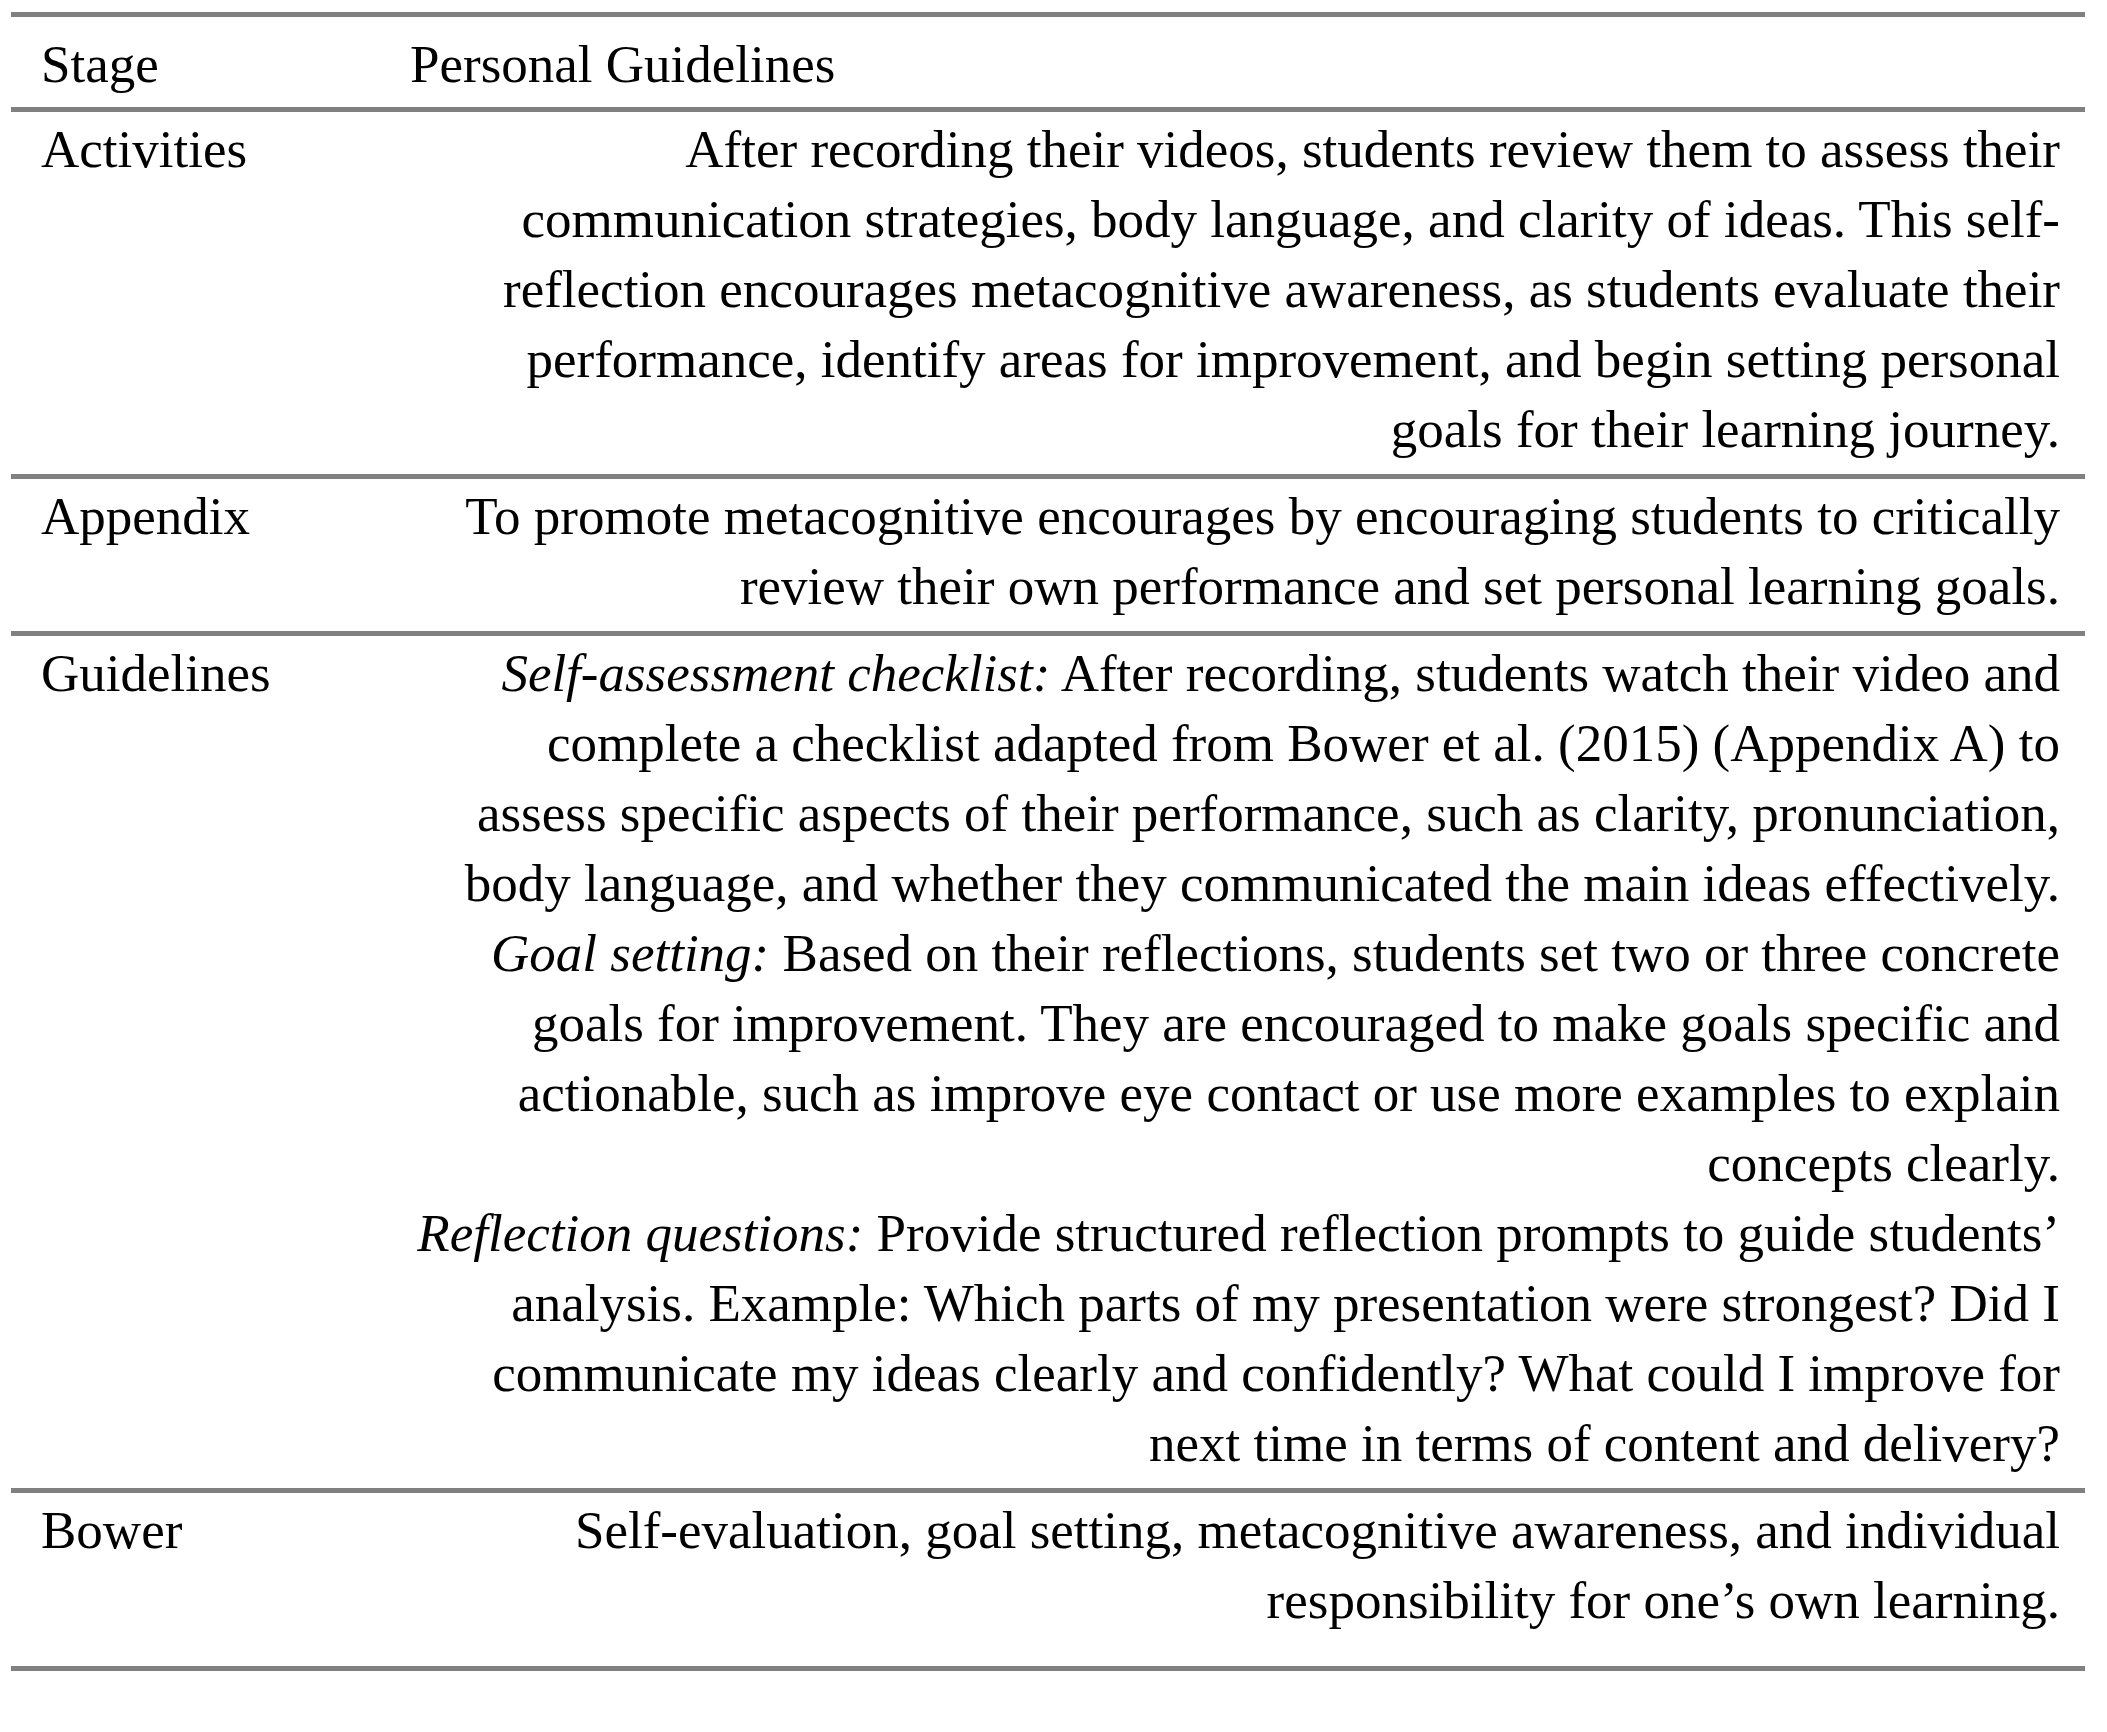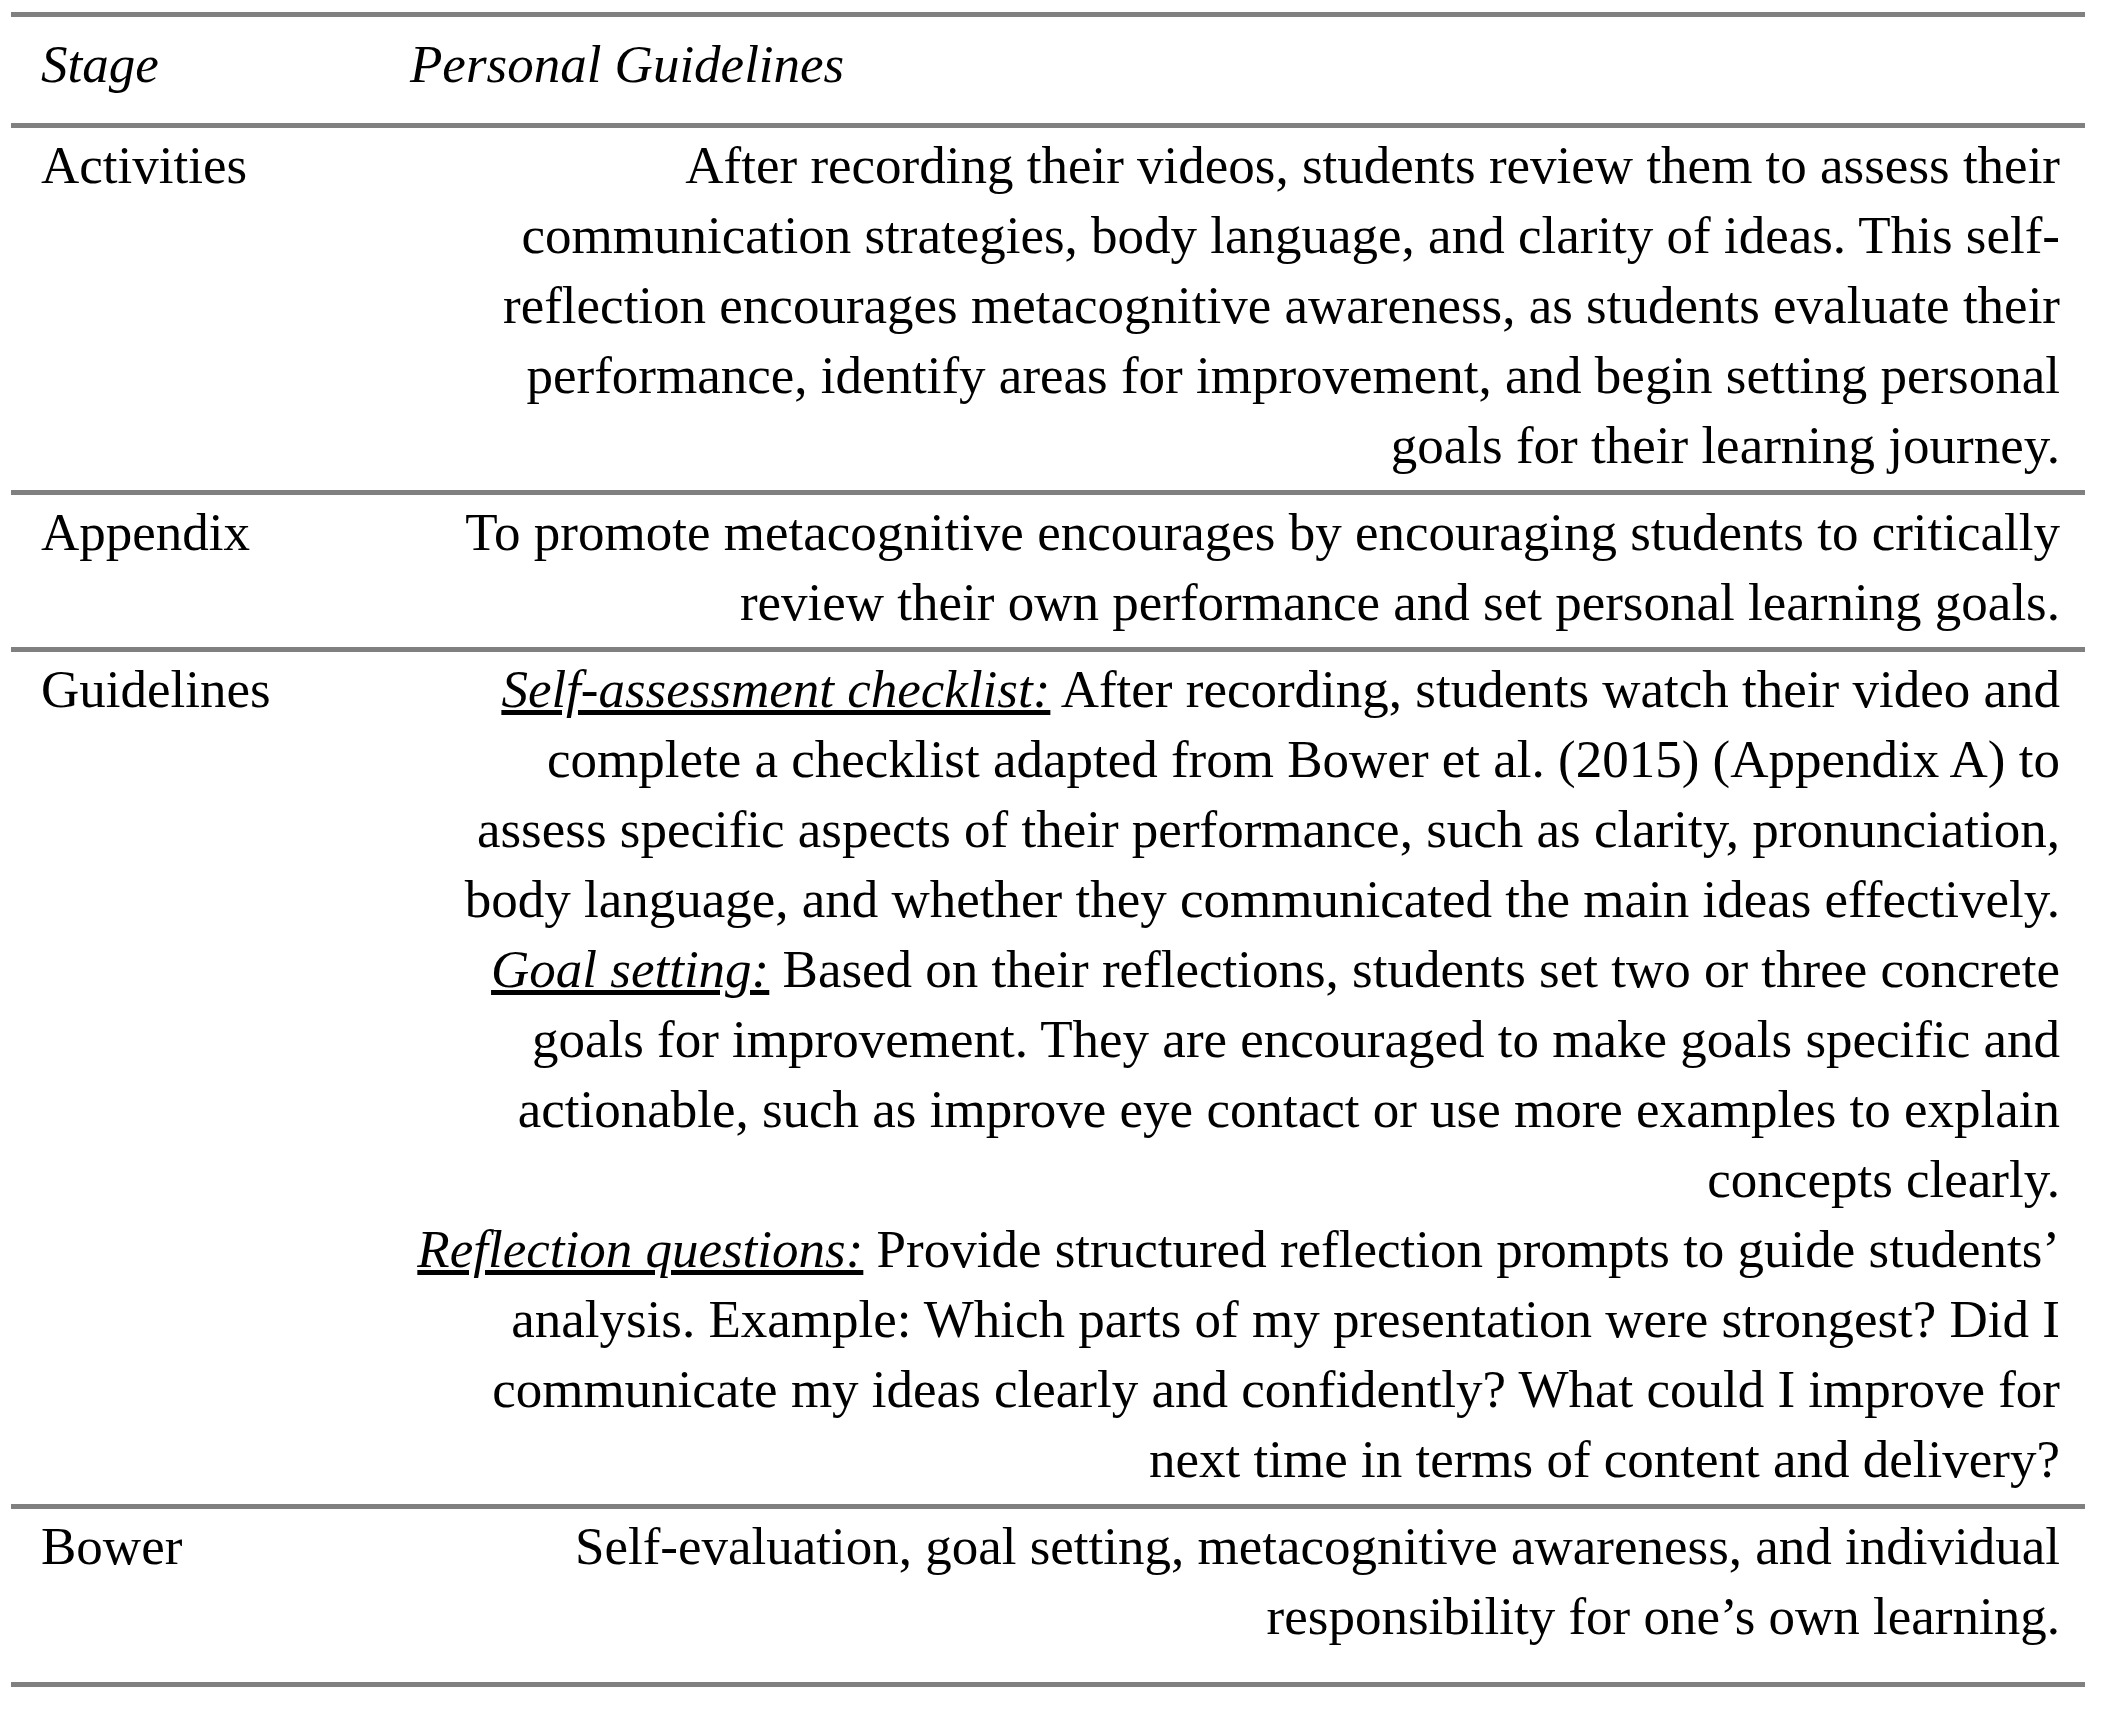--- a/index.html
+++ b/index.html
@@ -34,34 +34,32 @@
     font-size: 53px;
     line-height: 70px;
     padding-top: 2px;
     padding-bottom: 10px;
   }
   .cell.label {
     padding-left: 30px;
   }
   .row.header .cell {
     padding-top: 12px;
-    padding-bottom: 24px;
-    font-style: italic;
+    padding-bottom: 8px;
   }
   .row.skills-row .cell {
     padding-bottom: 31px;
   }
   .cell p {
     margin: 0;
     padding: 0;
     text-align: right;
   }
   .lead-italic {
     font-style: italic;
-    text-decoration: underline;
   }
 </style>
 </head>
 <body>
 
 <div class="paper-table">
 
   <div class="row header">
     <div class="cell label">Stage</div>
     <div class="cell content">Personal Guidelines</div>

